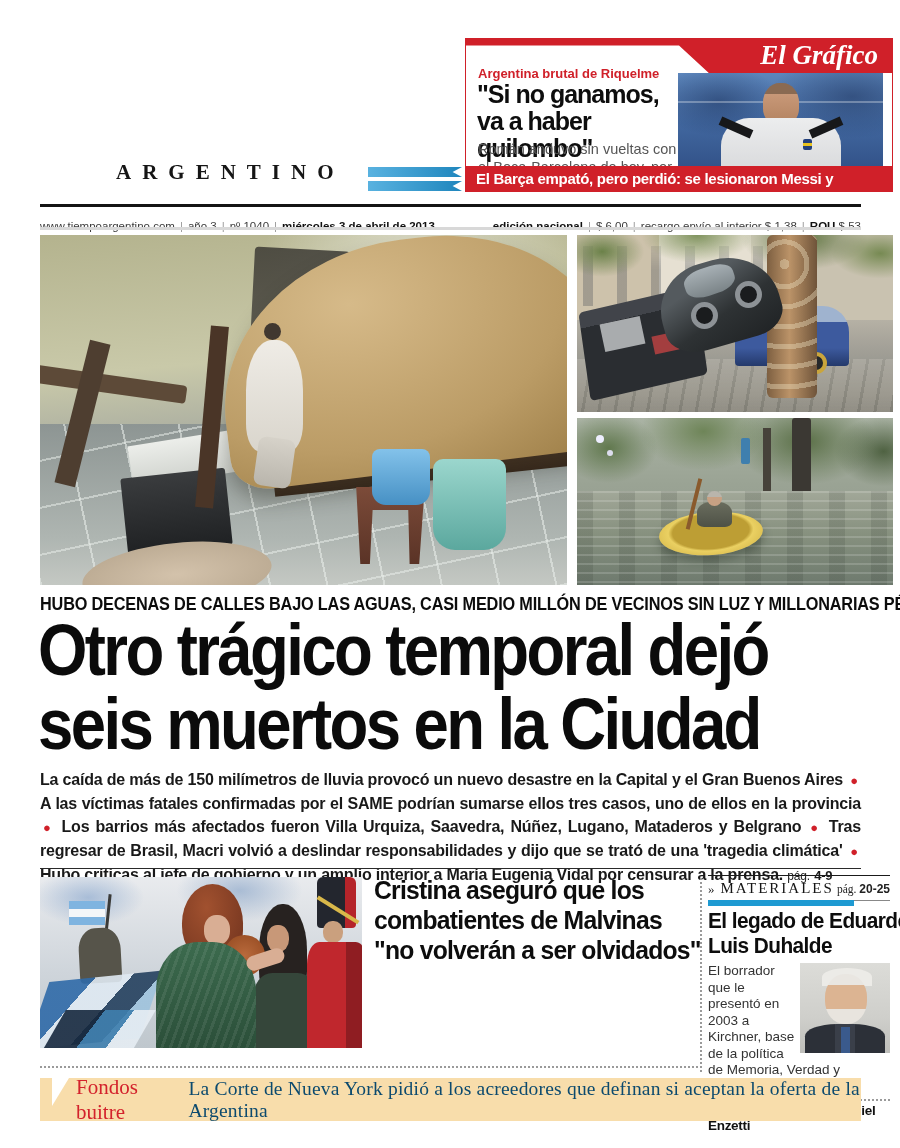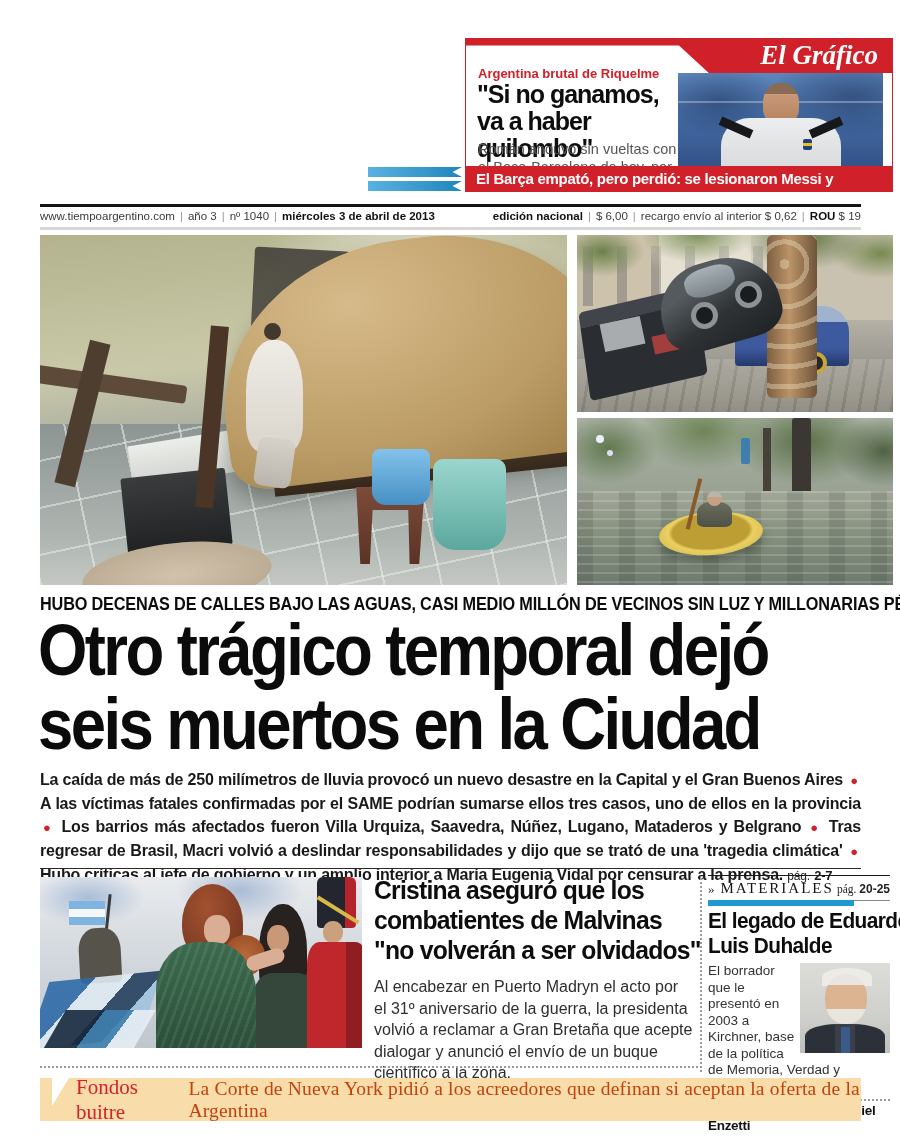--- a/index.html
+++ b/index.html
@@ -39,21 +39,21 @@
     border-radius:46% 46% 40% 40%;background:linear-gradient(180deg,#8a6a52 0 26%,#c89878 26%,#b2825f);}
   .gp-shirt{position:absolute;left:50%;bottom:-4px;width:120px;height:52px;margin-left:-60px;
     border-radius:28px 28px 0 0;background:linear-gradient(180deg,#ecedee,#d9dadc);}
   .gp-trim-l,.gp-trim-r{position:absolute;bottom:34px;width:34px;height:9px;background:#17181a;}
   .gp-trim-l{left:50%;margin-left:-62px;transform:rotate(24deg);}
   .gp-trim-r{left:50%;margin-left:28px;transform:rotate(-24deg);}
   .gp-crest{position:absolute;left:50%;bottom:16px;margin-left:22px;width:9px;height:11px;
     background:linear-gradient(180deg,#23407c 0 40%,#e8c21f 40% 60%,#23407c 60%);border-radius:2px;}
   
   .rule-black{position:absolute;left:40px;top:204px;width:821px;height:3px;background:#141414;}
-  .infobar{position:absolute;left:40px;top:210px;width:821px;display:flex;justify-content:space-between;
+  .infobar{position:absolute;left:40px;top:220px;width:821px;display:flex;justify-content:space-between;
     font-size:11.5px;color:#3a3a3a;}
   .infobar b{color:#111;}
   .infobar .sep{color:#9a9a9a;padding:0 5px;}
   .rule-gray{position:absolute;left:40px;top:227px;width:821px;height:3px;background:#d8d8d8;}
   
   .photo-main{position:absolute;left:40px;top:235px;width:527px;height:350px;overflow:hidden;
     background:radial-gradient(170px 230px at 98% 60%,rgba(255,255,255,.95),rgba(255,255,255,0) 65%),
                radial-gradient(260px 160px at 72% 6%,rgba(255,255,250,.55),rgba(255,255,255,0) 60%),
                linear-gradient(175deg,#b4b38e 0%,#c9c9a9 36%,#aeb1a2 52%,#9fa7a5 62%,#b7bdb9 100%);}
   .pm-floor{position:absolute;left:0;right:0;top:54%;bottom:0;
@@ -218,27 +218,28 @@
   .rc-body{font-size:13.5px;line-height:16.5px;color:#333;margin:0;}
   .rc-dots{border-top:2px dotted #9a9a9a;margin-top:4px;}
   .rc-byline{font-size:13.5px;font-weight:bold;letter-spacing:-0.3px;color:#111;padding:2px 0;}
   .hdots{position:absolute;left:40px;top:1066px;width:658px;border-top:2px dotted #9a9a9a;}
   
   .strip{position:absolute;left:40px;top:1078px;width:821px;height:43px;background:#f8ddab;
     font-family:"Liberation Serif",serif;display:flex;align-items:center;}
   .strip-notch{position:absolute;left:12px;top:0;width:0;height:0;
     border-top:28px solid #fff;border-right:17px solid transparent;}
   .strip-tag{color:#d3222c;font-size:21px;margin-left:36px;}
-  .strip-text{color:#c2410c;font-size:19.5px;margin-left:9px;letter-spacing:.2px;}
+  .strip-text{color:#0c4a6e;font-size:19.5px;margin-left:9px;letter-spacing:.2px;}
 </style>
 </head>
 <body>
 
 <div class="page">
 
+  <div class="brand-subtitle">ARGENTINO</div>
   <div class="brand-stripes">
     <span class="stripe s1"></span>
     <span class="stripe s2"></span>
   </div>
 
   <aside class="grafico">
     <div class="grafico-banner"></div>
     <span class="grafico-brand">El Gráfico</span>
     <div class="grafico-kicker">Argentina brutal de Riquelme</div>
     <div class="grafico-headline">"Si no ganamos, va a haber quilombo"</div>
@@ -253,21 +254,21 @@
     </figure>
     <div class="grafico-bar">El Barça empató, pero perdió: se lesionaron Messi y Mascherano</div>
   </aside>
 
   <div class="rule-black"></div>
   <div class="infobar">
     <span>
       <span>www.tiempoargentino.com</span><span class="sep">|</span><span>año 3</span><span class="sep">|</span><span>nº 1040</span><span class="sep">|</span><b>miércoles 3 de abril de 2013</b>
     </span>
     <span>
-      <b>edición nacional</b><span class="sep">|</span><span>$ 6,00</span><span class="sep">|</span><span>recargo envío al interior $ 0,62</span><span class="sep">|</span><b>ROU</b> <span>$ 19</span>
+      <b>edición nacional</b><span class="sep">|</span><span>$ 6,00</span><span class="sep">|</span><span>recargo envío al interior $ 1,38</span><span class="sep">|</span><b>ROU</b> <span>$ 53</span>
     </span>
   </div>
   <div class="rule-gray"></div>
 
   <figure class="photo-main">
     <span class="pm-shelf"></span>
     <span class="pm-floor"></span>
     <span class="pm-left-bar1"></span>
     <span class="pm-left-bar2"></span>
     <span class="pm-board"></span>
@@ -310,31 +311,31 @@
     <span class="pf-raft"></span>
     <span class="pf-man"></span>
     <span class="pf-head"></span>
     <span class="pf-paddle"></span>
   </figure>
 
   <div class="kicker">HUBO DECENAS DE CALLES BAJO LAS AGUAS, CASI MEDIO MILLÓN DE VECINOS SIN LUZ Y MILLONARIAS PÉRDIDAS MATERIALES</div>
   <h1 class="headline l1">Otro trágico temporal dejó</h1>
   <h1 class="headline l2">seis muertos en la Ciudad</h1>
   <p class="lead">
-    <span>La caída de más de 250 milímetros de lluvia provocó un nuevo desastre en la Capital y el Gran Buenos Aires</span>
+    <span>La caída de más de 150 milímetros de lluvia provocó un nuevo desastre en la Capital y el Gran Buenos Aires</span>
     <span class="bullet">●</span>
     <span>A las víctimas fatales confirmadas por el SAME podrían sumarse ellos tres casos, uno de ellos en la provincia</span>
     <span class="bullet">●</span>
     <span>Los barrios más afectados fueron Villa Urquiza, Saavedra, Núñez, Lugano, Mataderos y Belgrano</span>
     <span class="bullet">●</span>
     <span>Tras regresar de Brasil, Macri volvió a deslindar responsabilidades y dijo que se trató de una 'tragedia climática'</span>
     <span class="bullet">●</span>
     <span>Hubo críticas al jefe de gobierno y un amplio interior a María Eugenia Vidal por censurar a la prensa.</span>
     <span class="pref">pág.</span>
-    <span class="pnum">2-7</span>
+    <span class="pnum">4-9</span>
   </p>
   <div class="rule-thin"></div>
 
   <figure class="photo-cristina">
     <span class="cr-flag"></span>
     <span class="cr-pole"></span>
     <span class="cr-monument"></span>
     <span class="cr-map1"></span>
     <span class="cr-map2"></span>
     <span class="cr-w2-hair"></span>
@@ -348,21 +349,20 @@
     <span class="cr-face"></span>
     <span class="cr-hug-head"></span>
     <span class="cr-sweater"></span>
     <span class="cr-w2-arm"></span>
   </figure>
 
   <section class="mid-col">
     <div class="mid-h">Cristina aseguró que los</div>
     <div class="mid-h">combatientes de Malvinas</div>
     <div class="mid-h">"no volverán a ser olvidados"</div>
-    <p class="mid-body">Al encabezar en Puerto Madryn el acto por el 31º aniversario de la guerra, la presidenta volvió a reclamar a Gran Bretaña que acepte dialogar y anunció el envío de un buque científico a la zona.</p>
   </section>
 
   <div class="vdots"></div>
 
   <aside class="right-col">
     <div class="rc-topline"></div>
     <div class="rc-header">
       <span class="rc-chevron">»</span>
       <span class="rc-section">MATERIALES</span>
       <span class="rc-page"><span>pág.</span> <b>20-25</b></span>

